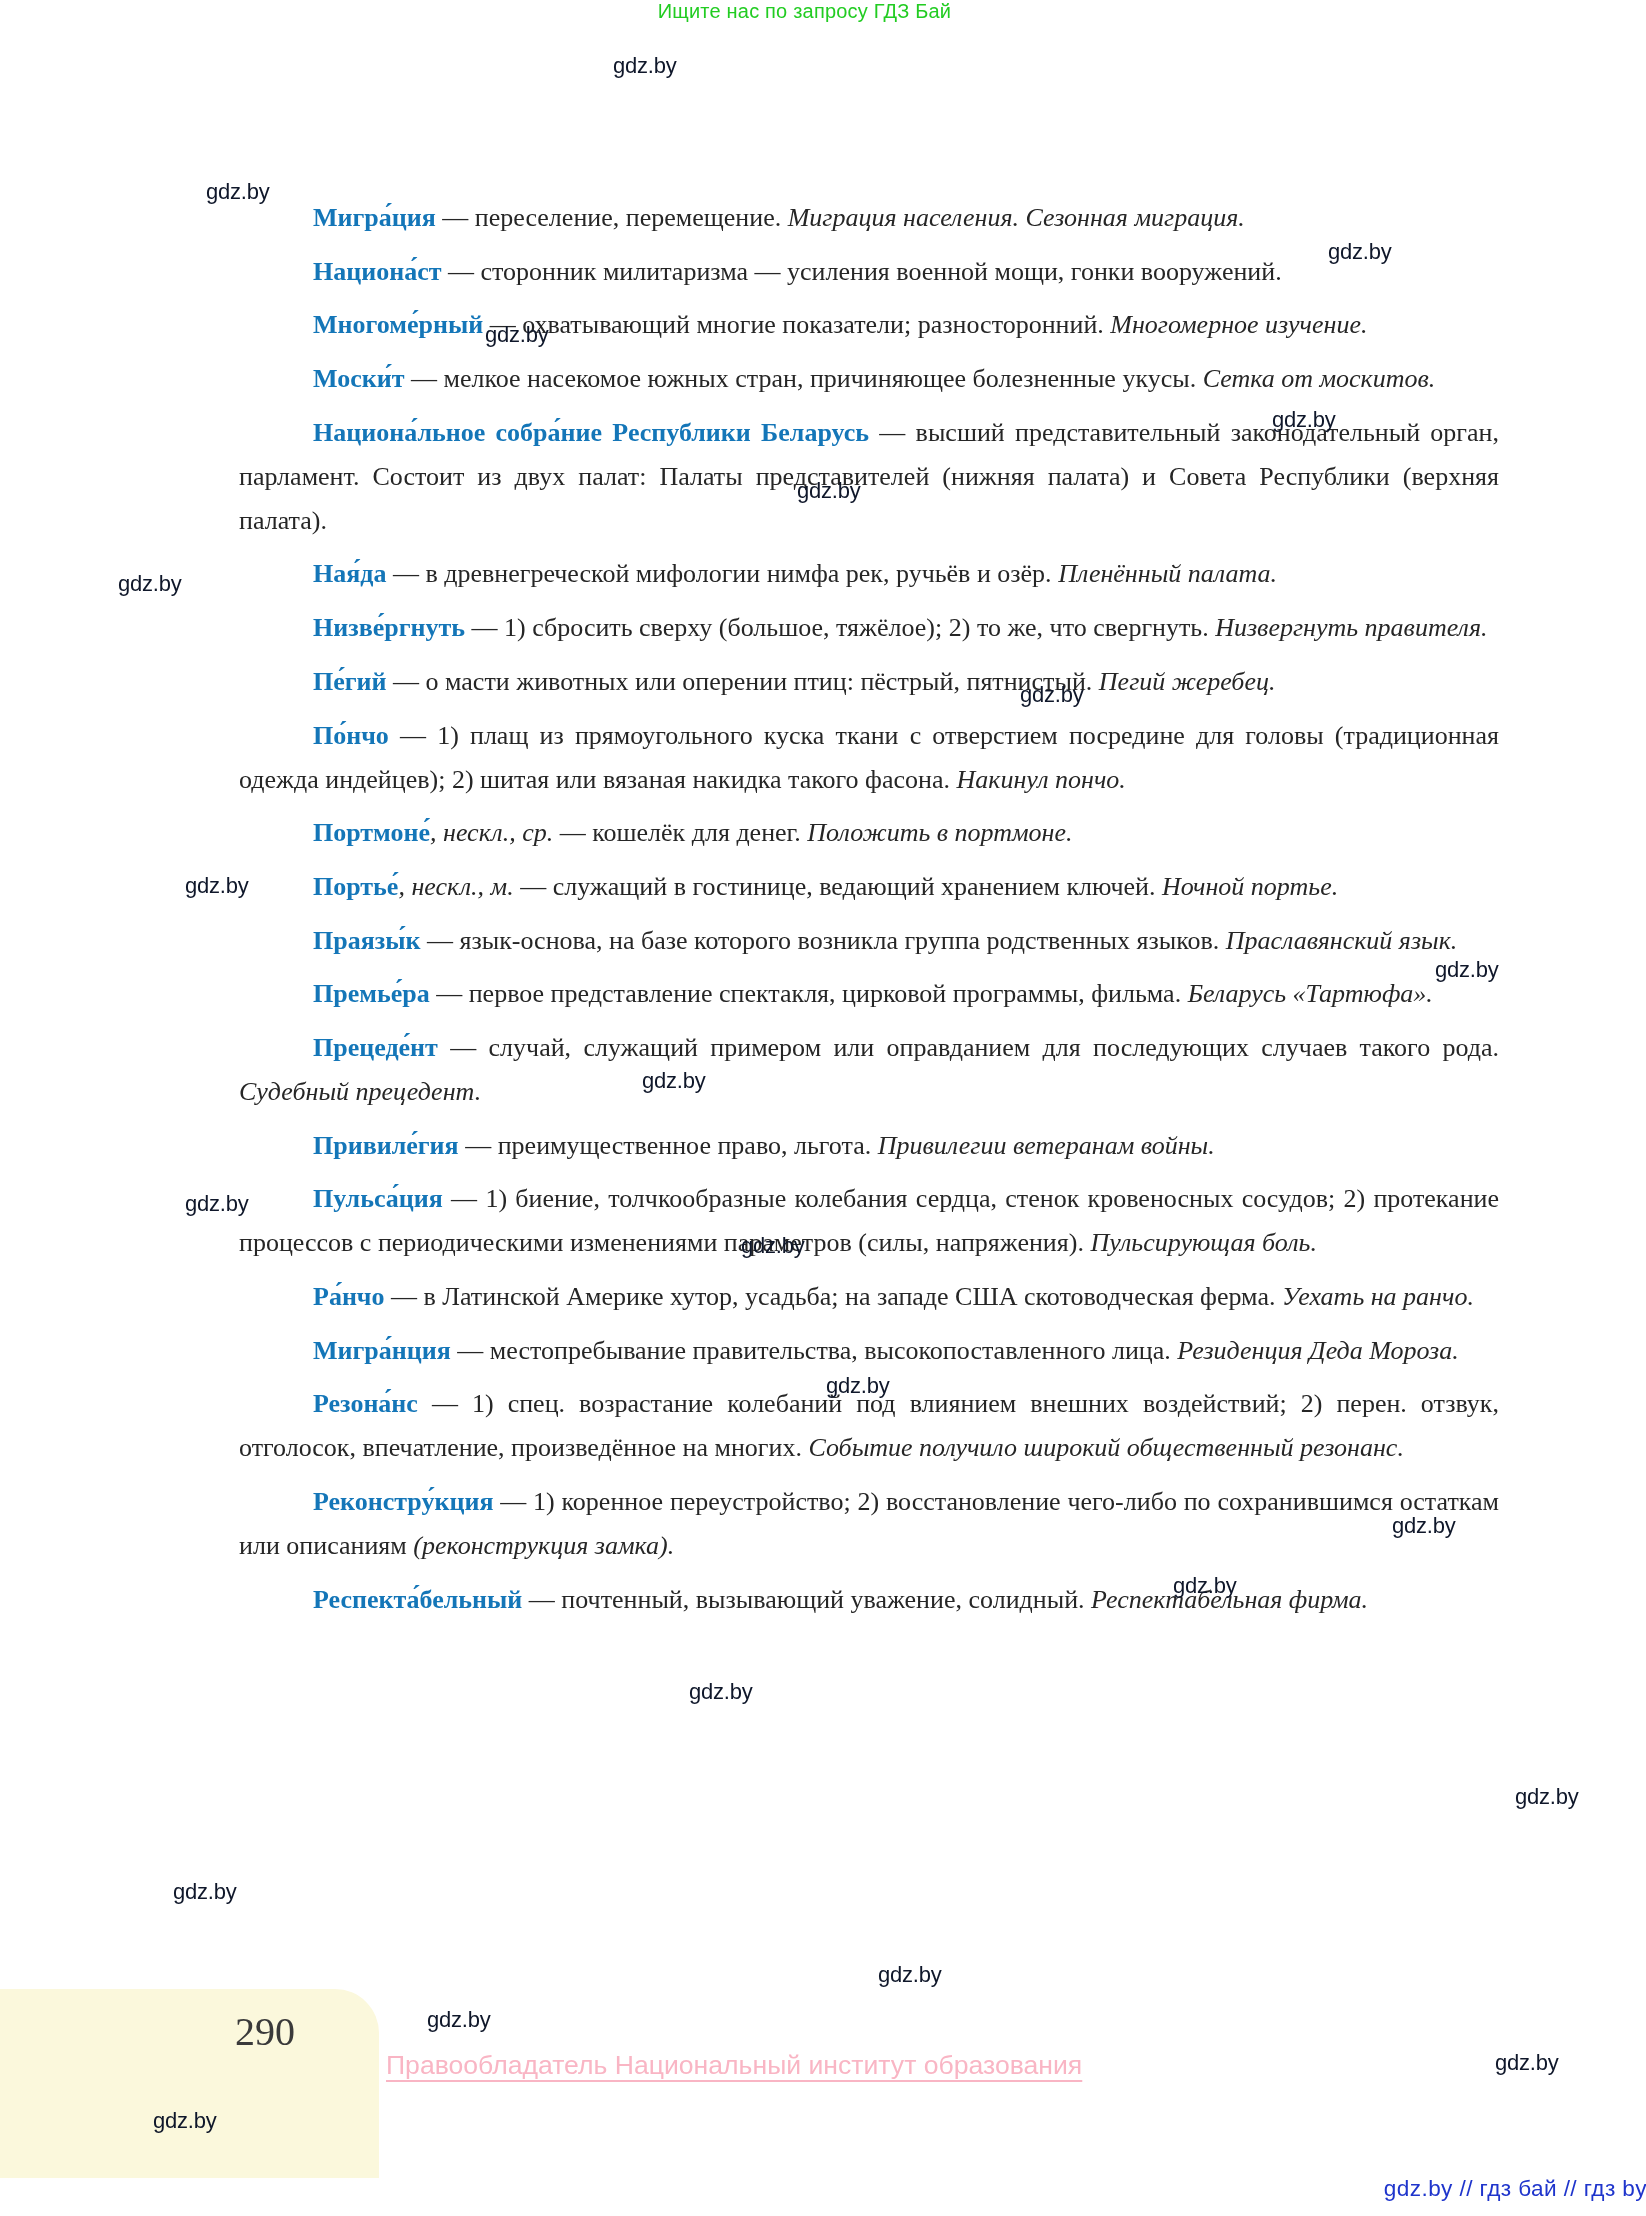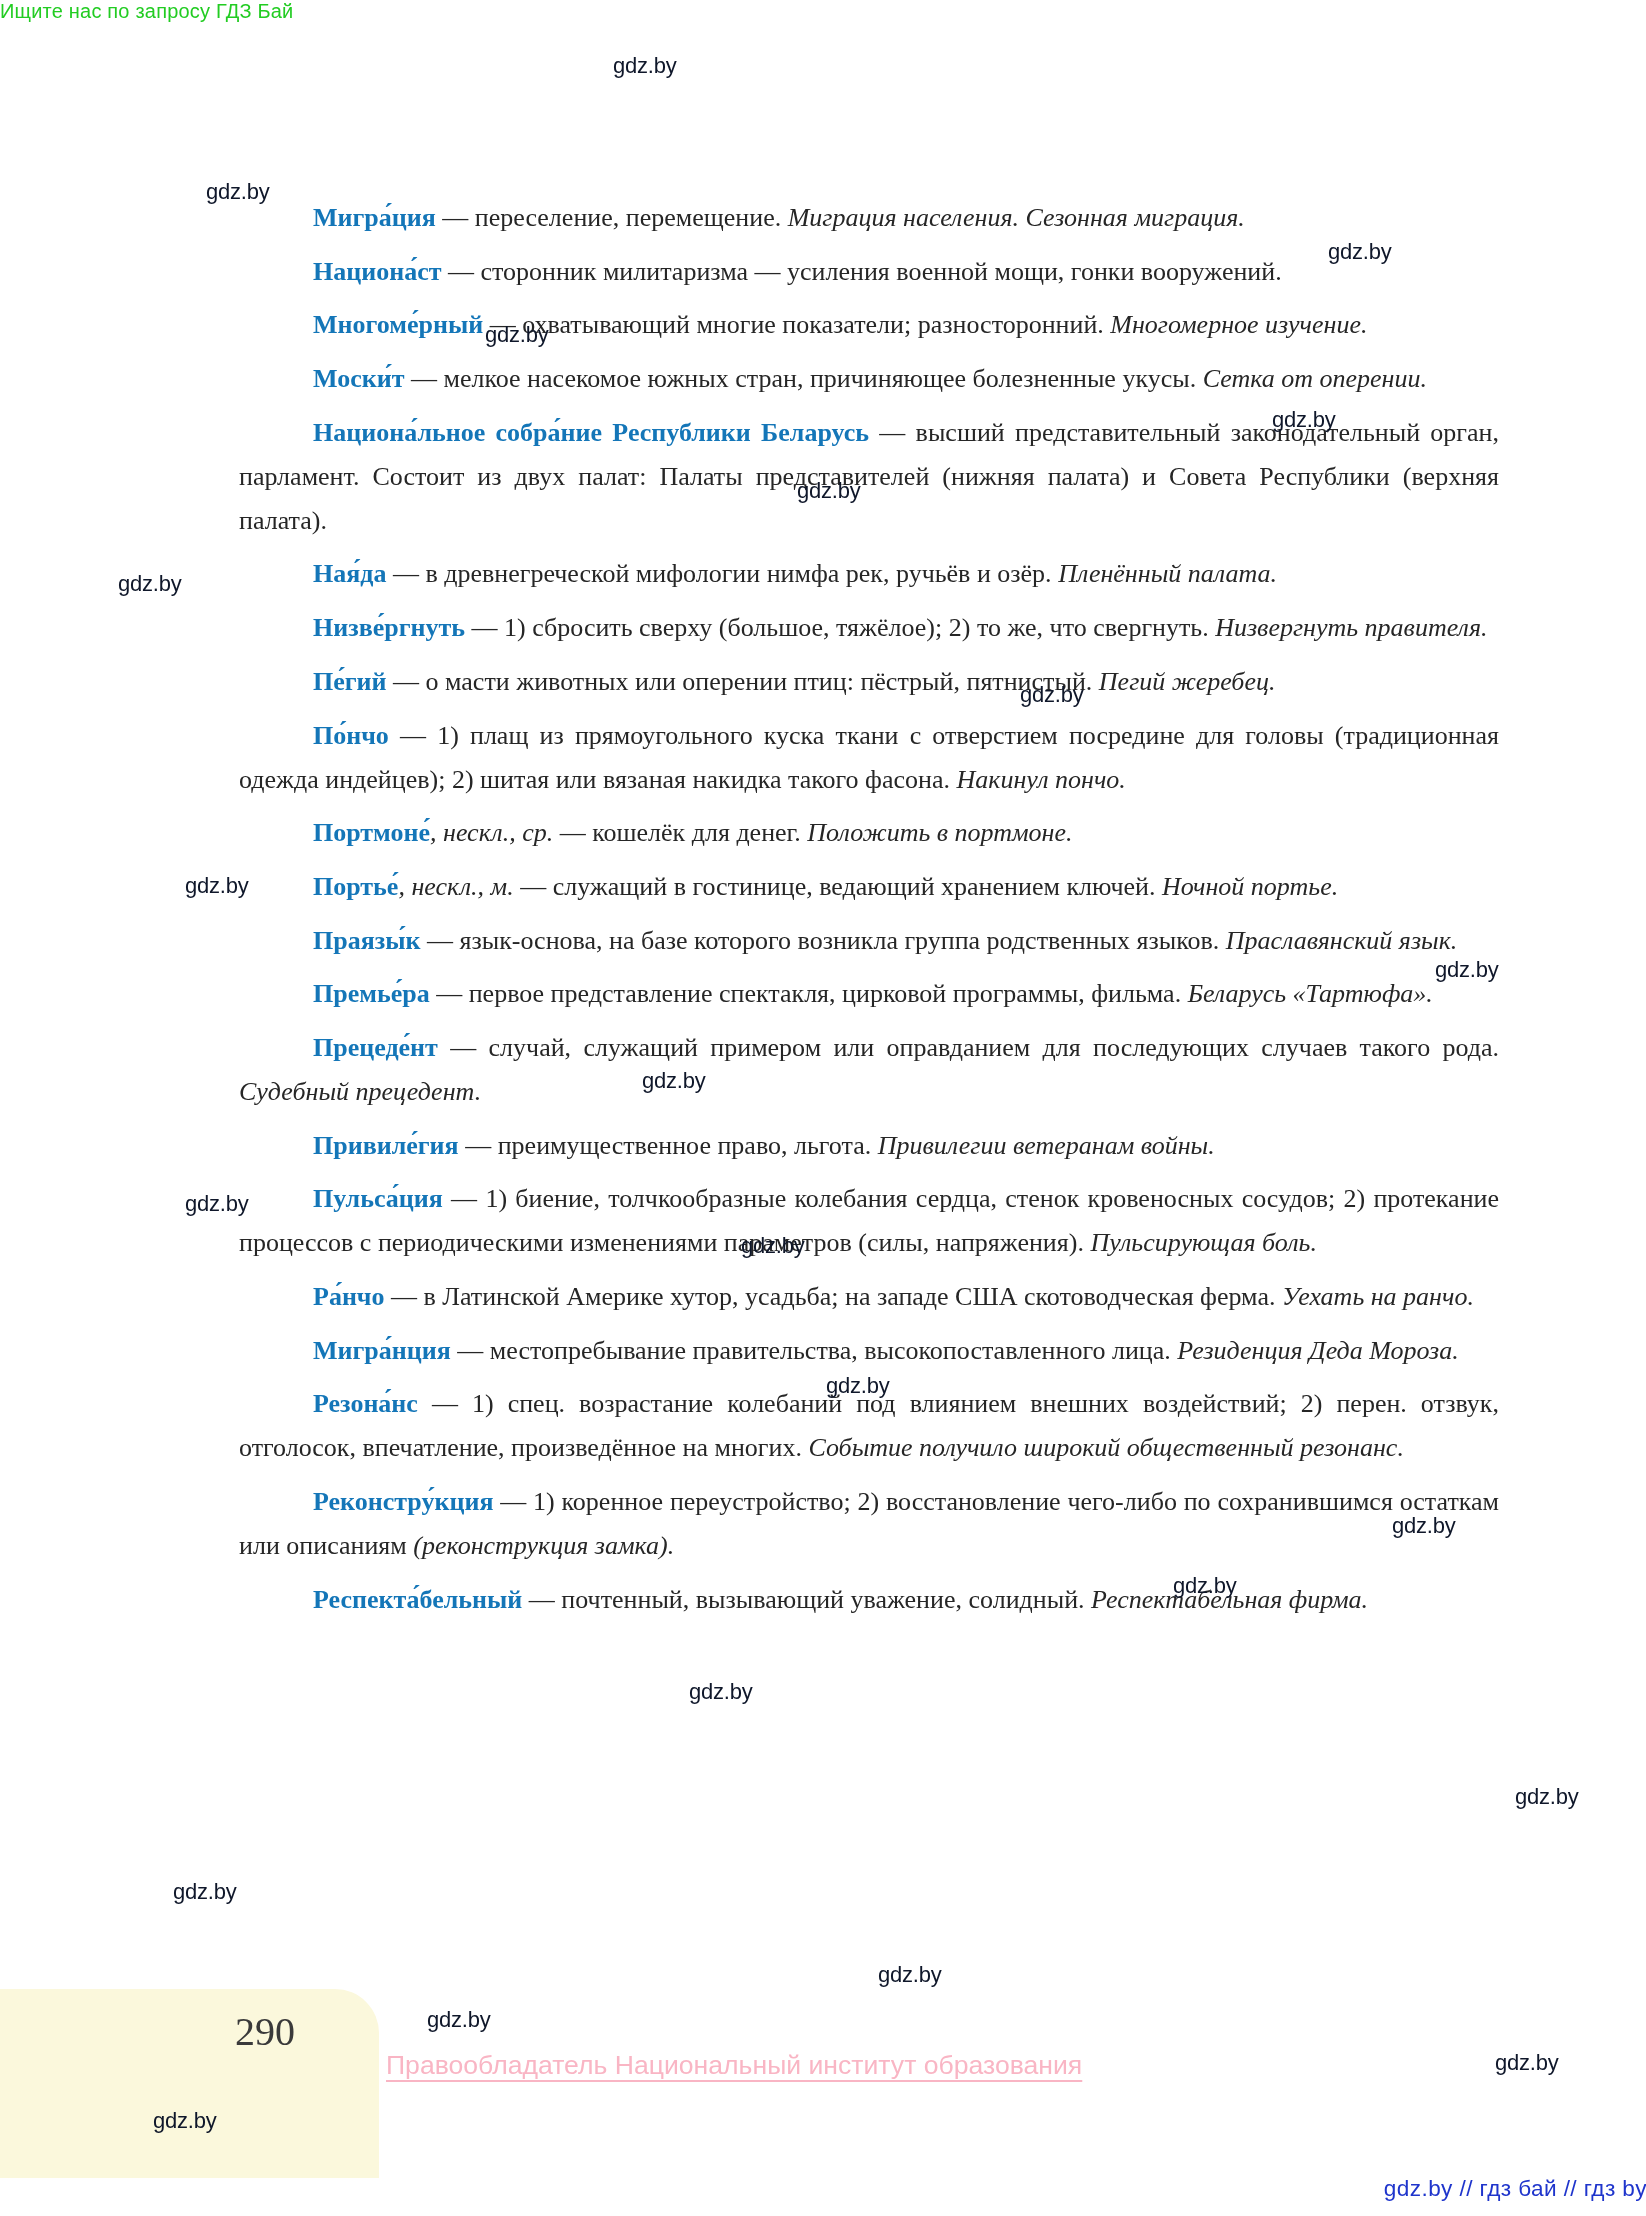--- a/index.html
+++ b/index.html
@@ -16,20 +16,21 @@
     overflow: hidden;
     font-family: "Liberation Serif", "DejaVu Serif", serif;
   }
 
   
   #promo-banner {
     position: absolute;
     top: 0px;
     left: 0;
     width: 1609px;
+    text-align: center;
     font-family: "Liberation Sans", "DejaVu Sans", sans-serif;
     font-size: 20px;
     color: #22cc22;
     letter-spacing: 0.2px;
     white-space: nowrap;
   }
 
   
   .wm {
     position: absolute;
@@ -148,21 +149,21 @@
       <div class="wm" style="left: 878px; top: 1962px;">gdz.by</div>
       <div class="wm" style="left: 427px; top: 2007px;">gdz.by</div>
       <div class="wm" style="left: 1495px; top: 2050px;">gdz.by</div>
       <div class="wm" style="left: 153px; top: 2108px;">gdz.by</div>
     </div>
 
   <div id="dictionary">
       <p class="entry"><span class="hw">Мигра́ция</span><span class="dash"> — </span><span>переселение, перемещение. </span><span class="it">Миграция населения. Сезонная миграция.</span></p>
       <p class="entry"><span class="hw">Национа́ст</span><span class="dash"> — </span><span>сторонник милитаризма — усиления военной мощи, гонки вооружений.</span></p>
       <p class="entry"><span class="hw">Многоме́рный</span><span class="dash"> — </span><span>охватывающий многие показатели; разносторонний. </span><span class="it">Многомерное изучение.</span></p>
-      <p class="entry"><span class="hw">Моски́т</span><span class="dash"> — </span><span>мелкое насекомое южных стран, причиняющее болезненные укусы. </span><span class="it">Сетка от оперении.</span></p>
+      <p class="entry"><span class="hw">Моски́т</span><span class="dash"> — </span><span>мелкое насекомое южных стран, причиняющее болезненные укусы. </span><span class="it">Сетка от москитов.</span></p>
       <p class="entry"><span class="hw">Национа́льное собра́ние Республики Беларусь</span><span class="dash"> — </span><span>высший представительный законодательный орган, парламент. Состоит из двух палат: Палаты представителей (нижняя палата) и Совета Республики (верхняя палата).</span></p>
       <p class="entry"><span class="hw">Ная́да</span><span class="dash"> — </span><span>в древнегреческой мифологии нимфа рек, ручьёв и озёр. </span><span class="it">Пленённый палата.</span></p>
       <p class="entry"><span class="hw">Низве́ргнуть</span><span class="dash"> — </span><span>1) сбросить сверху (большое, тяжёлое); 2) то же, что свергнуть. </span><span class="it">Низвергнуть правителя.</span></p>
       <p class="entry"><span class="hw">Пе́гий</span><span class="dash"> — </span><span>о масти животных или оперении птиц: пёстрый, пятнистый. </span><span class="it">Пегий жеребец.</span></p>
       <p class="entry"><span class="hw">По́нчо</span><span class="dash"> — </span><span>1) плащ из прямоугольного куска ткани с отверстием посредине для головы (традиционная одежда индейцев); 2) шитая или вязаная накидка такого фасона. </span><span class="it">Накинул пончо.</span></p>
       <p class="entry"><span class="hw">Портмоне́</span><span class="it">, нескл., ср.</span><span class="dash"> — </span><span>кошелёк для денег. </span><span class="it">Положить в портмоне.</span></p>
       <p class="entry"><span class="hw">Портье́</span><span class="it">, нескл., м.</span><span class="dash"> — </span><span>служащий в гостинице, ведающий хранением ключей. </span><span class="it">Ночной портье.</span></p>
       <p class="entry"><span class="hw">Праязы́к</span><span class="dash"> — </span><span>язык-основа, на базе которого возникла группа родственных языков. </span><span class="it">Праславянский язык.</span></p>
       <p class="entry"><span class="hw">Премье́ра</span><span class="dash"> — </span><span>первое представление спектакля, цирковой программы, фильма. </span><span class="it">Беларусь «Тартюфа».</span></p>
       <p class="entry"><span class="hw">Прецеде́нт</span><span class="dash"> — </span><span>случай, служащий примером или оправданием для последующих случаев такого рода. </span><span class="it">Судебный прецедент.</span></p>

